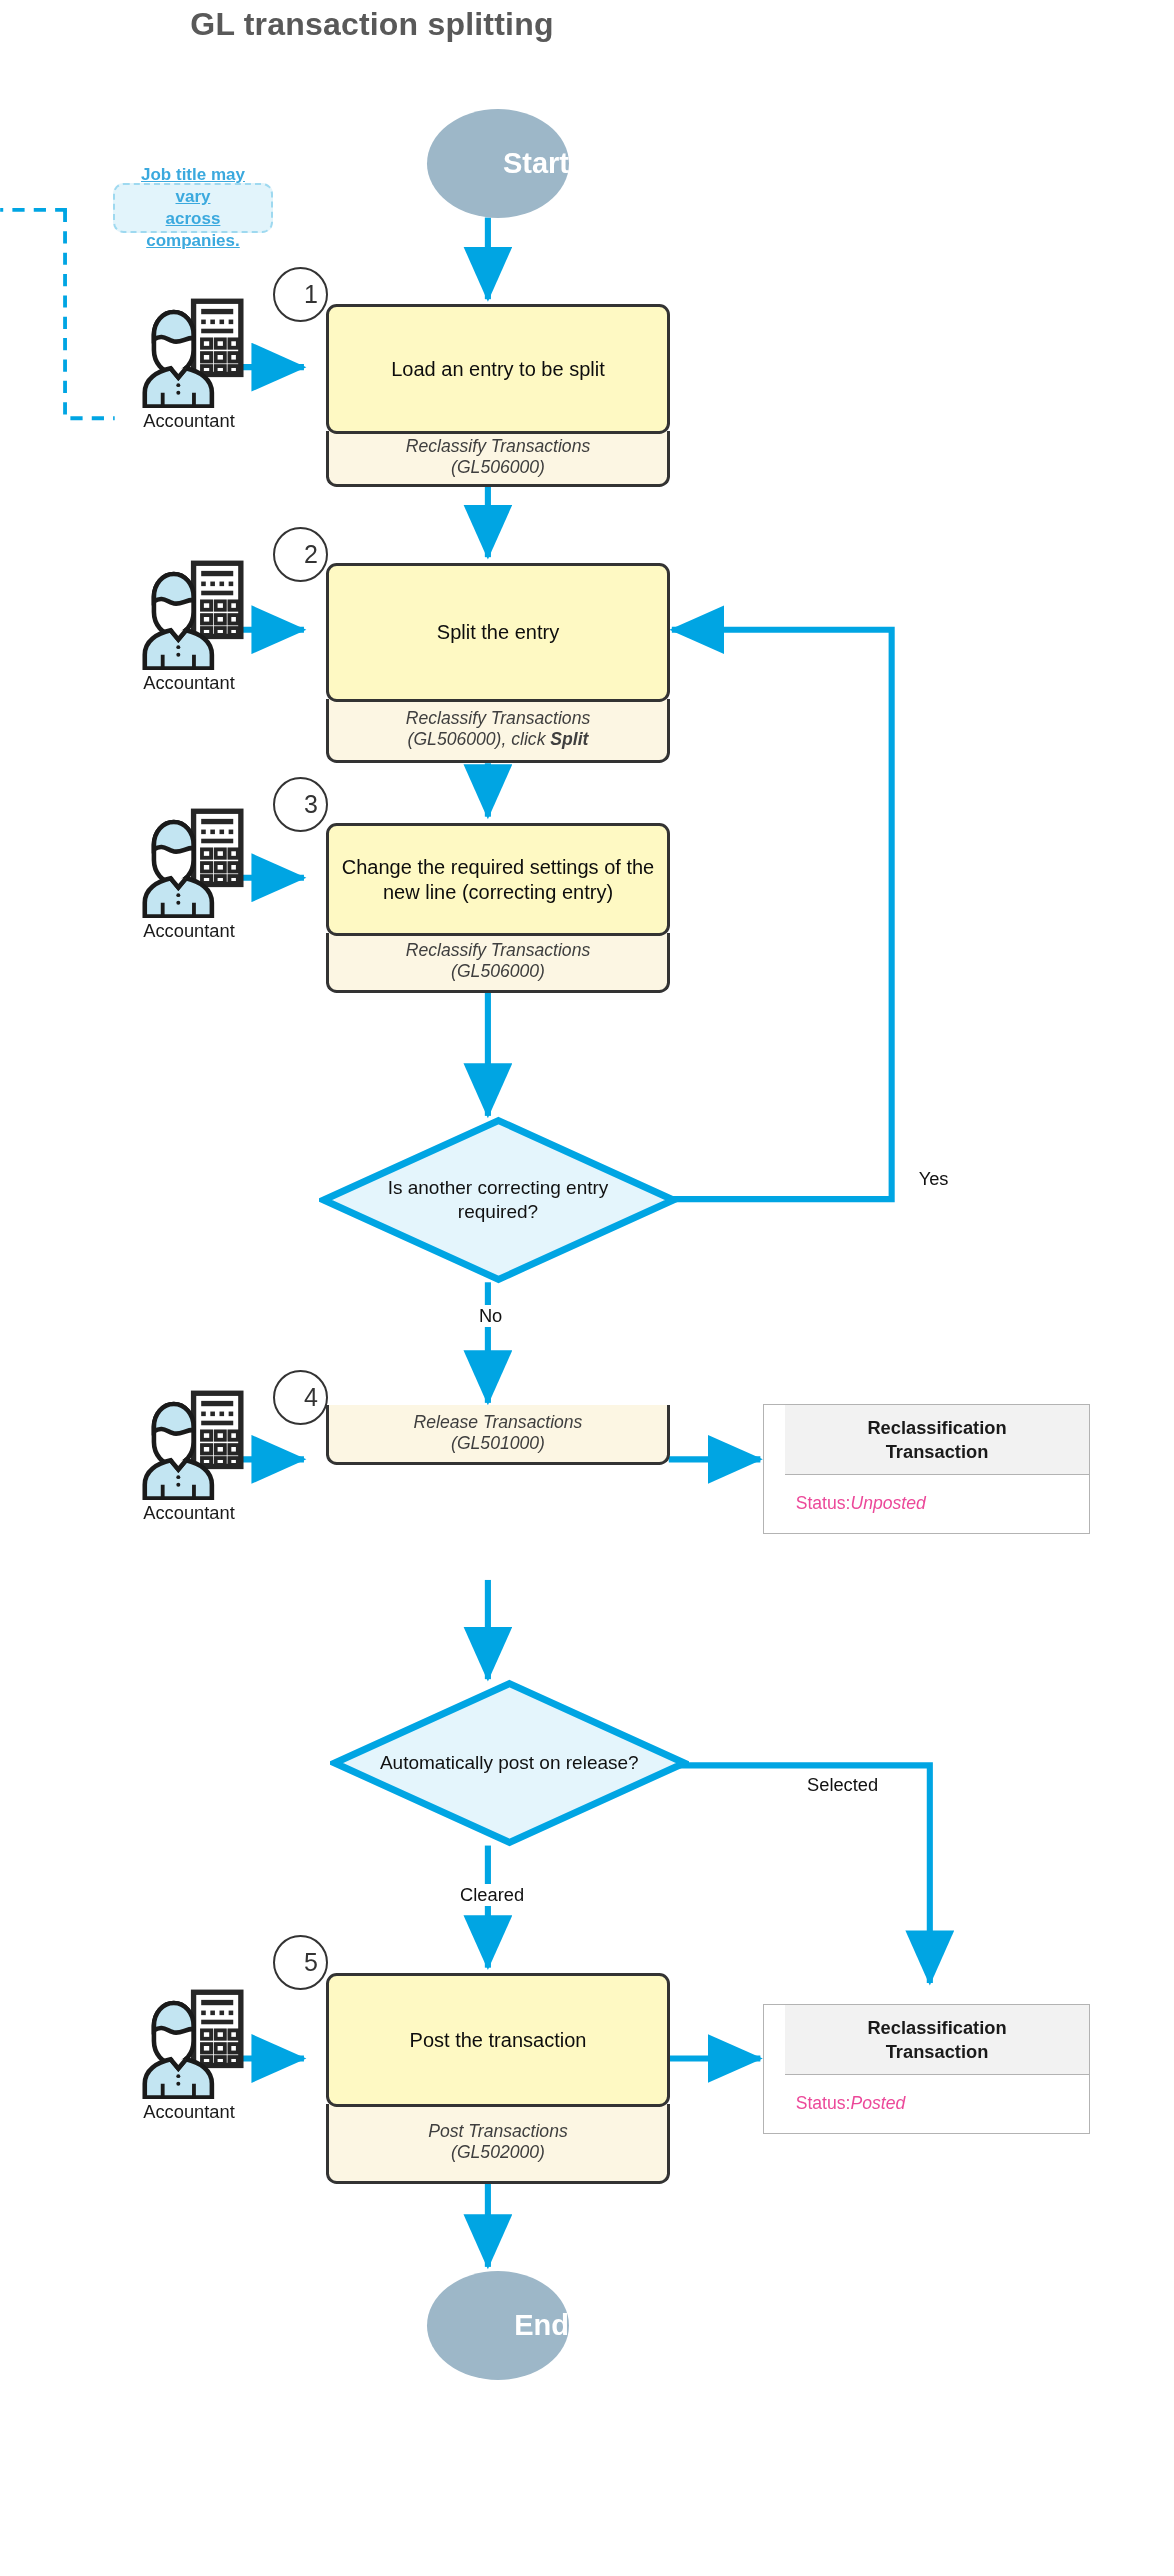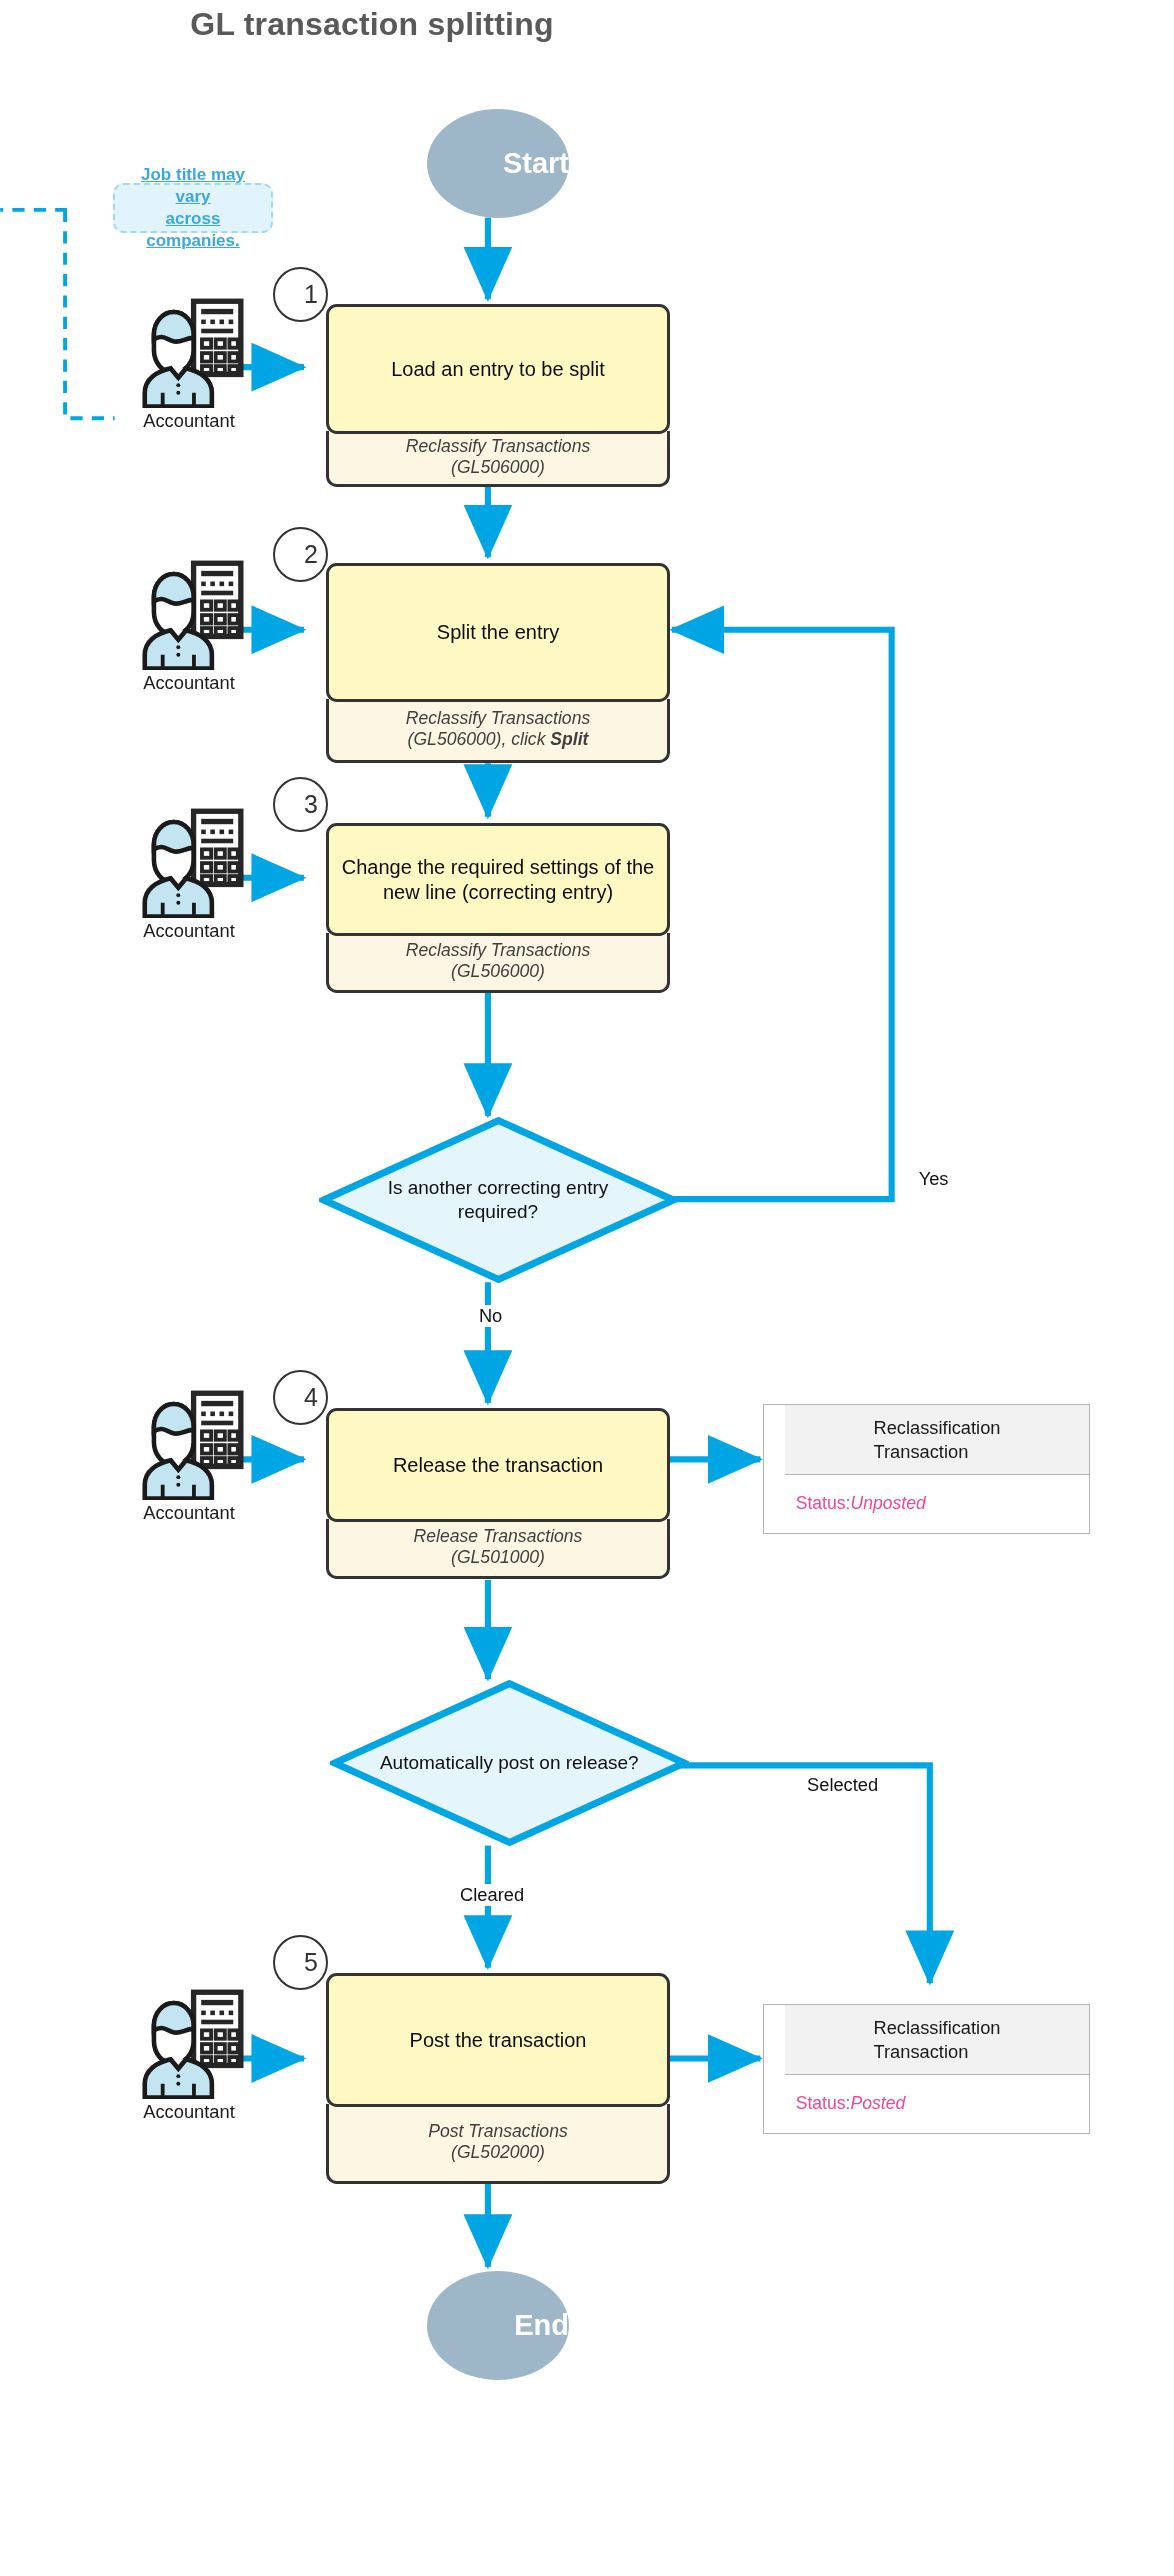--- a/index.html
+++ b/index.html
@@ -61,22 +61,22 @@
   .diamond-wrap svg{display:block;}
   .diamond-label{
     display:flex;align-items:center;justify-content:center;
     text-align:center;font-size:19px;color:#111;line-height:1.25;
   }
 
   
   .statuscard{box-sizing:border-box;border:1.5px solid #B3B3B3;background:#fff;}
   .statuscard .sc-head{
     box-sizing:border-box;background:#F2F2F2;border-bottom:1.5px solid #B3B3B3;
-    display:flex;align-items:center;justify-content:center;text-align:left;
-    font-size:18.3px;font-weight:normal;color:#1a1a1a;line-height:1.3;
+    display:flex;align-items:center;justify-content:center;text-align:center;
+    font-size:18.3px;font-weight:bold;color:#1a1a1a;line-height:1.3;
   }
   .statuscard .sc-body{
     box-sizing:border-box;display:flex;align-items:center;
     padding-left:10.7px;font-size:17.6px;color:#ec4899;
   }
   .statuscard .sc-body i{font-style:italic;}
 
   
   .actor-label{
     text-align:center;font-size:18.3px;color:#1a1a1a;
@@ -343,23 +343,20 @@
       <path d="M56 108 l10 12 l10 -12" fill="#ffffff" stroke="#1a1a1a" stroke-width="6"></path>
       <circle cx="66" cy="130" r="2.6" fill="#1a1a1a"></circle>
         <circle cx="66" cy="140" r="2.6" fill="#1a1a1a"></circle>
       <rect x="43" y="140" width="5" height="18" fill="#1a1a1a"></rect>
         <rect x="84" y="140" width="5" height="18" fill="#1a1a1a"></rect>
     </svg>
     <div class="actor-label" style="width:122px;margin-top:-1.5px;">Accountant</div>
   </div>
 
   <div class="abs proc" style="left:305px;top:1408px;width:365px;height:172px;">
-    <div class="body" style="height:114px;">
-      <span>Release the transaction</span>
-    </div>
     <div class="foot" style="height:60px;">
       <div>
         <div>Release Transactions</div>
         <div>(GL501000)</div>
       </div>
     </div>
   </div>
   <div class="abs stepnum" style="left:273px;top:1370px;width:55px;height:55px;">
     <span>4</span>
   </div>

